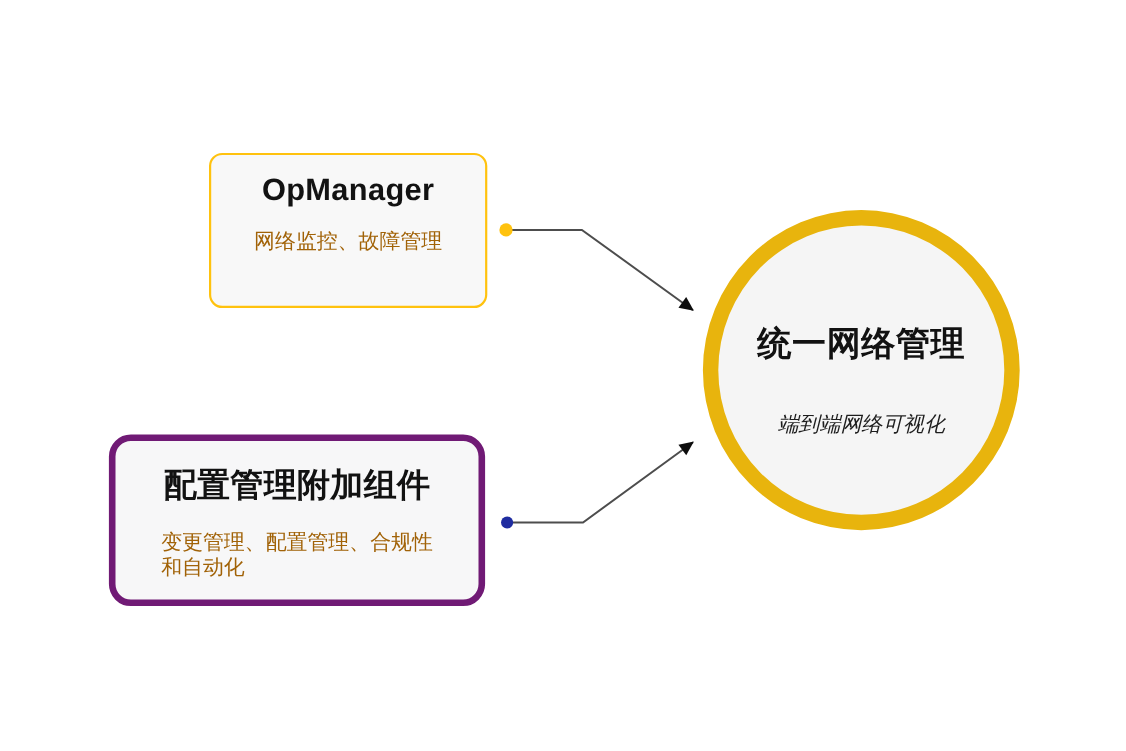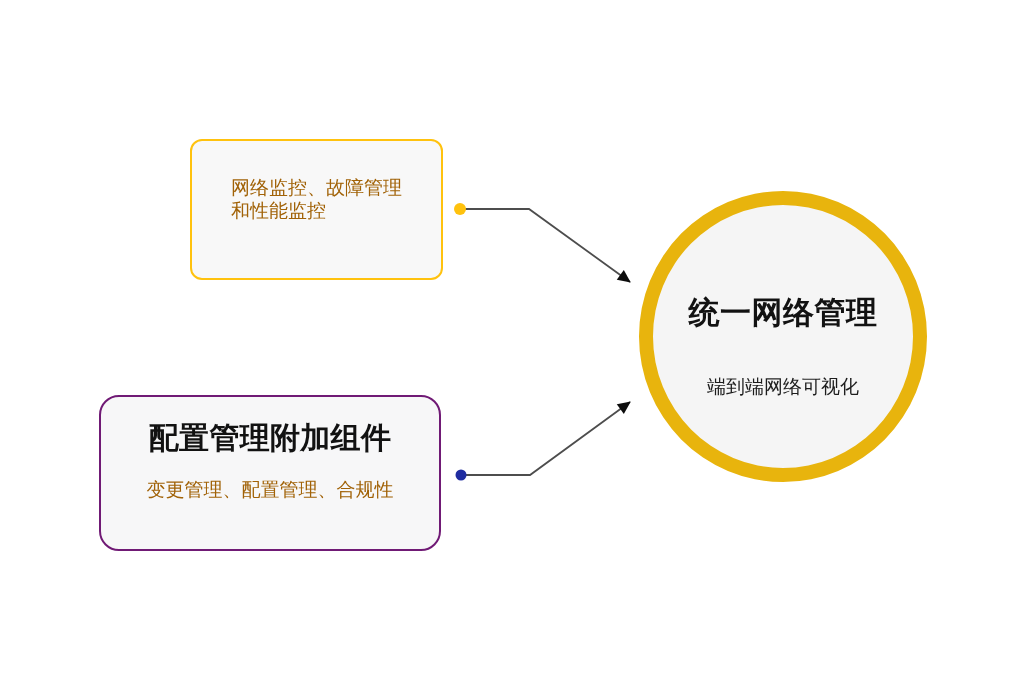--- a/index.html
+++ b/index.html
@@ -27,21 +27,21 @@
     height: 141px;
     border: 2px solid #FFC20E;
     border-radius: 12px;
     padding-top: 16px;
   }
   .card-bottom {
     left: 99px;
     top: 395px;
     width: 342px;
     height: 156px;
-    border: 2px solid #701a75;
+    border: 6px solid #701a75;
     border-radius: 20px;
     padding-top: 24px;
     background: #F7F7F8;
   }
   .card-title {
     font-weight: bold;
     text-align: center;
     color: #121212;
     line-height: 1.15;
     letter-spacing: 0.3px;
@@ -84,44 +84,46 @@
     font-weight: bold;
     color: #121212;
     line-height: 1.15;
     letter-spacing: 0.5px;
   }
   .hub-subtitle {
     margin-top: 29px;
     font-size: 19px;
     color: #1d1d1d;
     line-height: 1.15;
+    font-style: italic;
   }
   .connectors {
     position: absolute;
     left: 0;
     top: 0;
     pointer-events: none;
   }
 </style>
 </head>
 <body>
 
 <div class="canvas">
 
   <div class="card card-top">
+    <div class="card-title">OpManager</div>
     <div class="card-body">
       <div>网络监控、故障管理</div>
-      <div>和性能监控</div>
     </div>
   </div>
 
   <div class="card card-bottom">
     <div class="card-title">配置管理附加组件</div>
     <div class="card-body">
       <div>变更管理、配置管理、合规性</div>
+      <div>和自动化</div>
     </div>
   </div>
 
   <div class="hub-circle">
     <div class="hub-content">
       <div class="hub-title">统一网络管理</div>
       <div class="hub-subtitle">端到端网络可视化</div>
     </div>
   </div>
 

